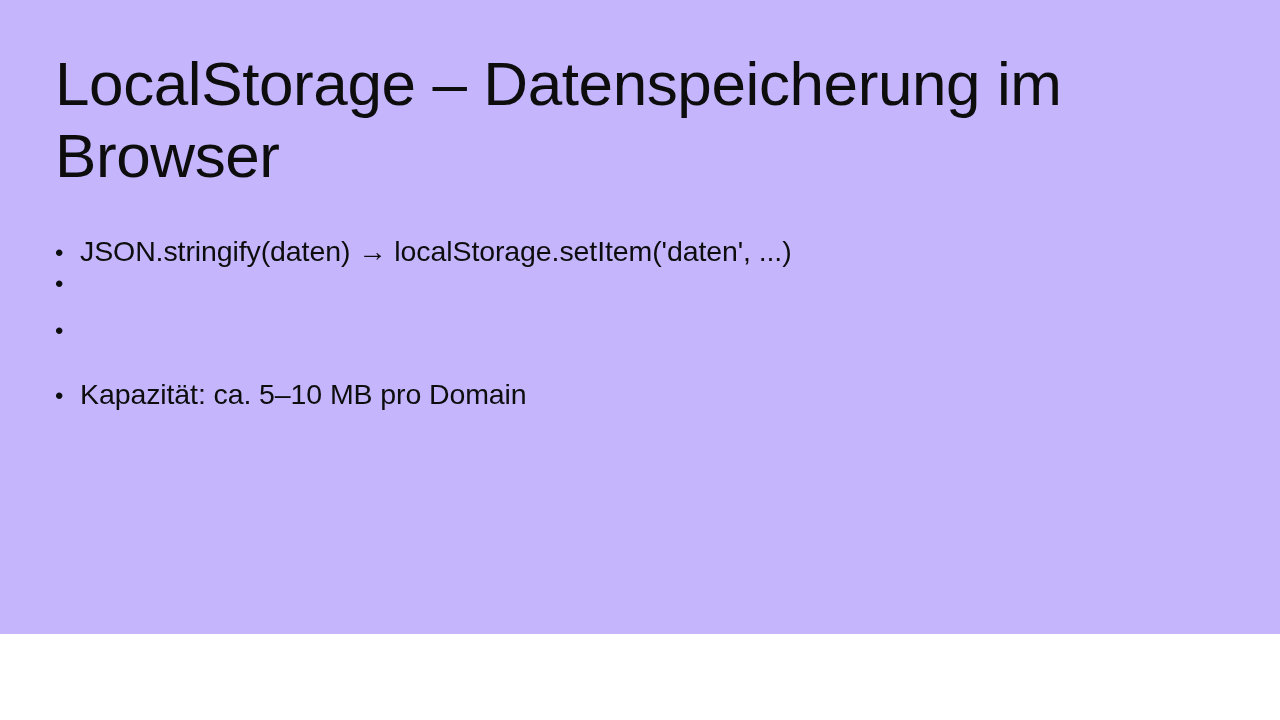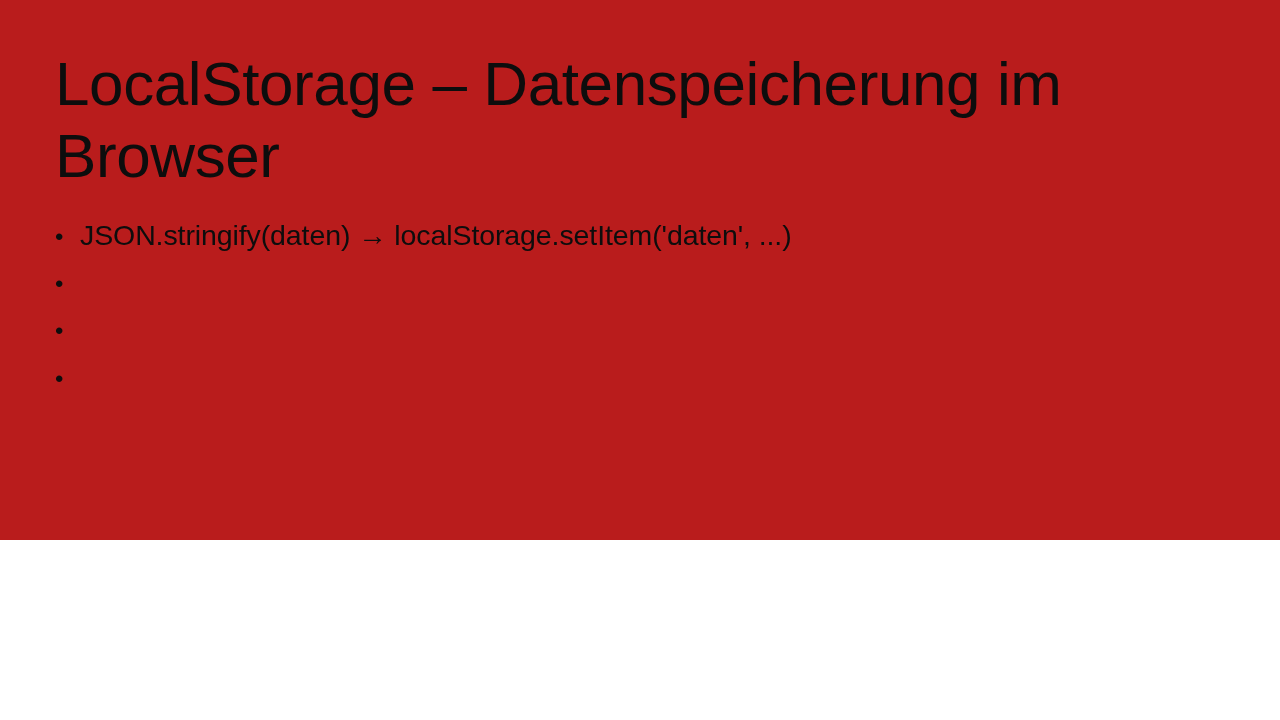--- a/index.html
+++ b/index.html
@@ -12,22 +12,22 @@
     height: 720px;
     overflow: hidden;
     background: #ffffff;
     font-family: "Liberation Sans", sans-serif;
     -webkit-font-smoothing: antialiased;
   }
 
   .slide {
     position: relative;
     width: 1280px;
-    height: 540px;
-    background: #b91c1c;
+    height: 634px;
+    background: #c4b5fd;
     box-sizing: border-box;
   }
 
   .slide-title {
     position: absolute;
     left: 55px;
     top: 48px;
     width: 1090px;
     margin: 0;
     font-family: "Liberation Sans", sans-serif;
@@ -68,20 +68,21 @@
     flex: 0 0 auto;
     width: 25px;
     font-size: 24px;
     line-height: 47.5px;
     color: #0d0d0d;
     text-align: left;
   }
 
   .bullet-text {
     flex: 0 1 auto;
+    margin-top: 16px;
   }
 </style>
 </head>
 <body>
 
 <div class="slide">
 
   <h1 class="slide-title">LocalStorage – Datenspeicherung im Browser</h1>
 
   <ul class="bullet-list">
@@ -94,17 +95,18 @@
     <li class="bullet-item">
       <span class="bullet-marker">•</span>
     </li>
 
     <li class="bullet-item">
       <span class="bullet-marker">•</span>
     </li>
 
     <li class="bullet-item">
       <span class="bullet-marker">•</span>
+      <span class="bullet-text">Kapazität: ca. 5–10 MB pro Domain</span>
     </li>
 
   </ul>
 
 </div>
 
 </body></html>

